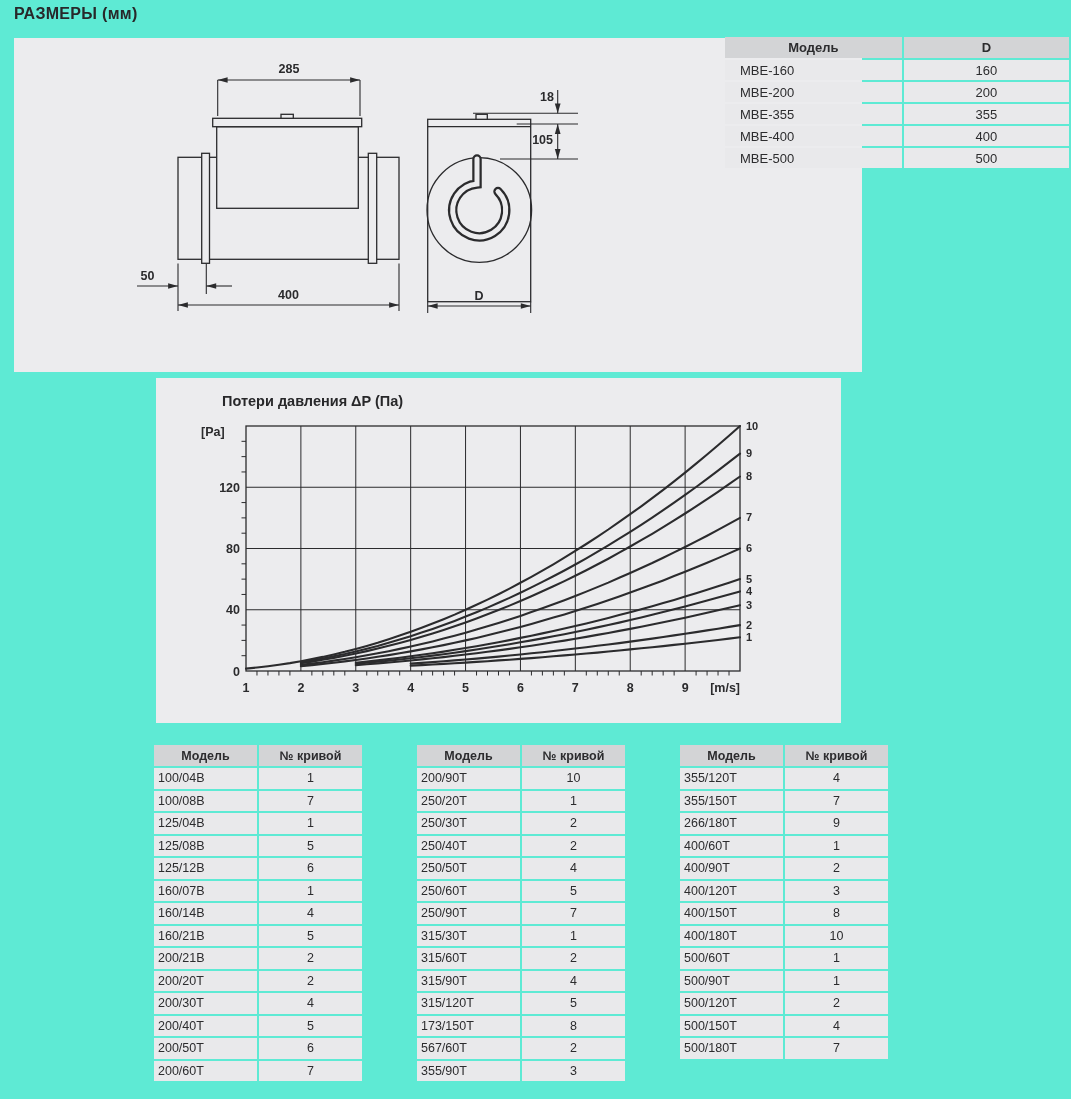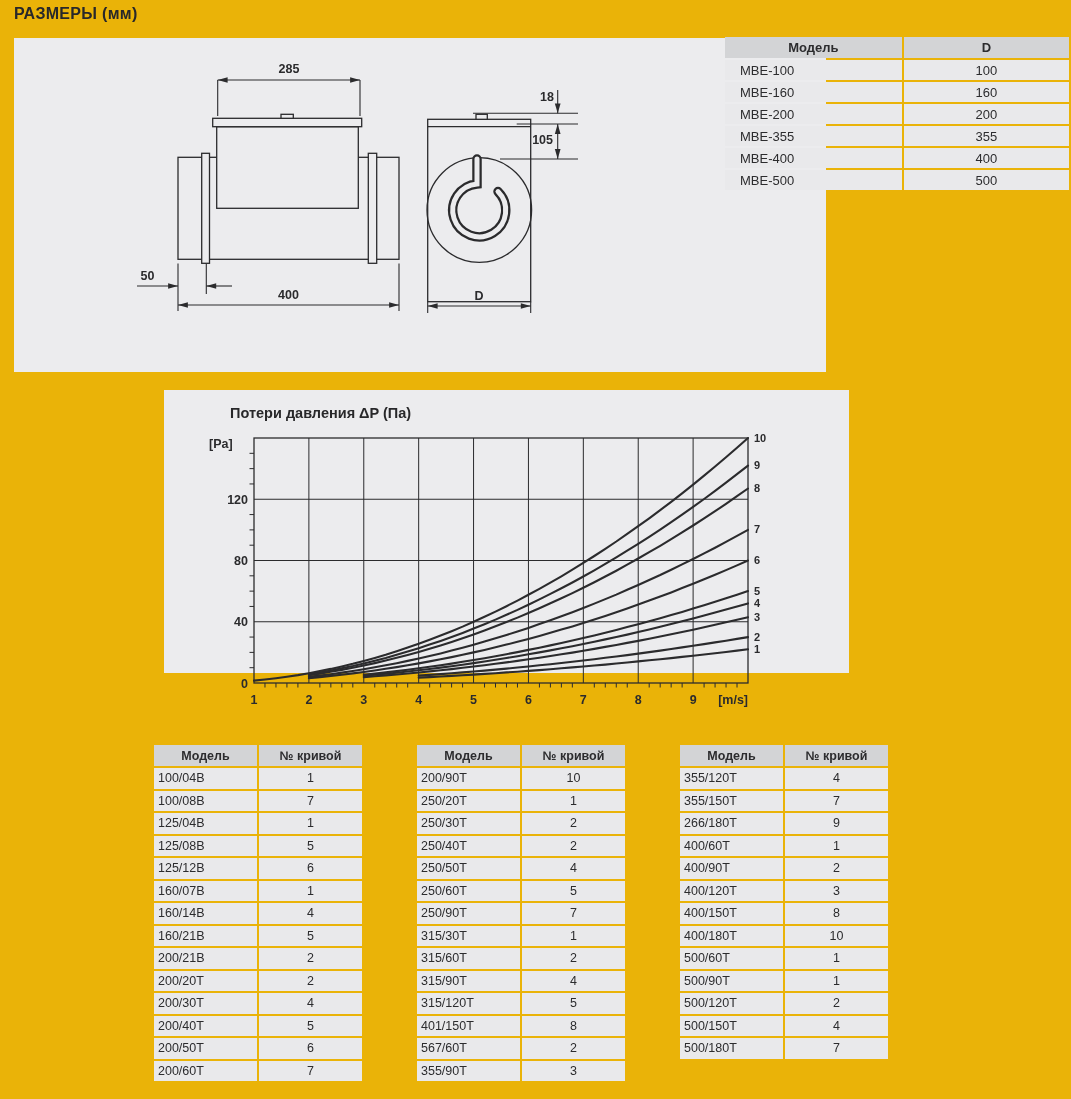--- a/index.html
+++ b/index.html
@@ -1,22 +1,22 @@
 <!DOCTYPE html>
 <html><head>
 <meta charset="utf-8">
 <style>
   html,body{margin:0;padding:0;background:#fff;}
-  .page{position:relative;width:1071px;height:1099px;background:#eab308;overflow:hidden;
+  .page{position:relative;width:1071px;height:1099px;background:#5eead4;overflow:hidden;
         font-family:"Liberation Sans", sans-serif;color:#2b2b2d;}
   .page-title{position:absolute;left:14px;top:5px;font-size:16px;font-weight:700;
         letter-spacing:.3px;color:#28282a;}
   .panel{position:absolute;background:#ececee;}
-  .drawing-panel{left:14px;top:38px;width:812px;height:334px;}
-  .chart-panel{left:156px;top:390px;width:685px;height:283px;margin-left:8px;}
+  .drawing-panel{left:14px;top:38px;width:812px;height:334px;padding-left:36px;}
+  .chart-panel{left:156px;top:378px;width:685px;height:345px;}
   .panel svg{position:absolute;left:0;top:0;}
   .chart-title{position:absolute;left:66px;top:15px;font-size:14.5px;font-weight:700;color:#28282a;}
 
   
   .drw{stroke:#2b2b2d;stroke-width:1.3;fill:none;}
   .drw-fill{stroke:#2b2b2d;stroke-width:1.3;fill:#ececee;}
   .dim{stroke:#2b2b2d;stroke-width:1.1;fill:none;}
   .dim-text{font-family:"Liberation Sans",sans-serif;font-size:12.5px;font-weight:700;fill:#2b2b2d;}
   .elem-outer{stroke:#2b2b2d;stroke-width:9.5;fill:none;stroke-linecap:round;}
   .elem-inner{stroke:#ececee;stroke-width:5px;fill:none;stroke-linecap:round;}
@@ -130,24 +130,20 @@
   </div>
 
   <table class="data-table size-table">
     <thead>
       <tr>
         <th class="col-model">Модель</th>
         <th class="col-d">D</th>
       </tr>
     </thead>
     <tbody>
-        <tr>
-          <td class="cell-model">MBE-100</td>
-          <td class="cell-value">100</td>
-        </tr>
         <tr>
           <td class="cell-model">MBE-160</td>
           <td class="cell-value">160</td>
         </tr>
         <tr>
           <td class="cell-model">MBE-200</td>
           <td class="cell-value">200</td>
         </tr>
         <tr>
           <td class="cell-model">MBE-355</td>
@@ -378,21 +374,21 @@
         </tr>
         <tr>
           <td class="cell-model">315/90T</td>
           <td class="cell-value">4</td>
         </tr>
         <tr>
           <td class="cell-model">315/120T</td>
           <td class="cell-value">5</td>
         </tr>
         <tr>
-          <td class="cell-model">401/150T</td>
+          <td class="cell-model">173/150T</td>
           <td class="cell-value">8</td>
         </tr>
         <tr>
           <td class="cell-model">567/60T</td>
           <td class="cell-value">2</td>
         </tr>
         <tr>
           <td class="cell-model">355/90T</td>
           <td class="cell-value">3</td>
         </tr>

